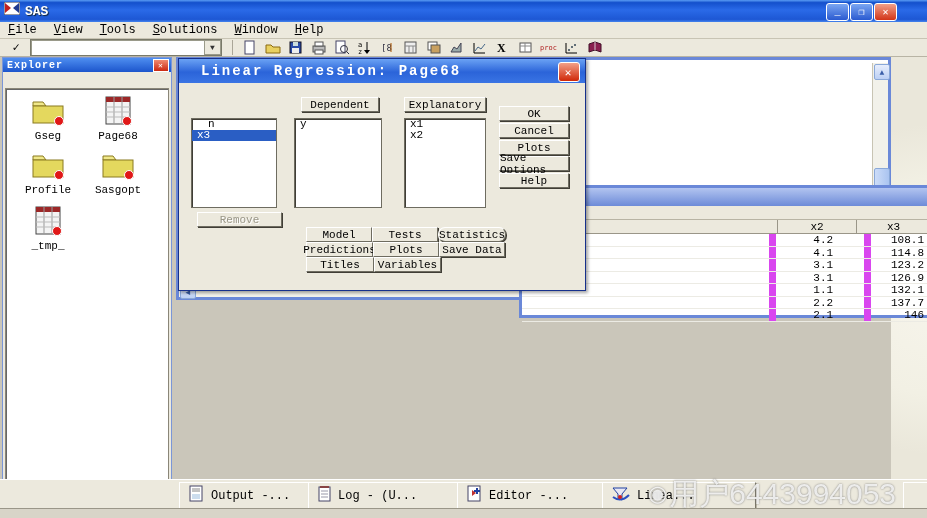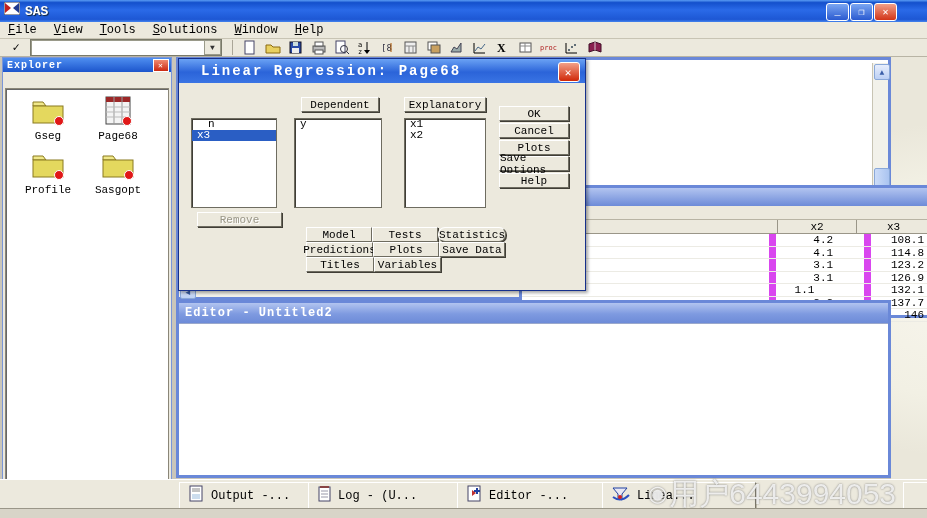--- a/index.html
+++ b/index.html
@@ -285,43 +285,37 @@
             <div class="vt-cell" style="width:64px;">3.1</div>
             <div class="vt-cell" style="width:59px;">123.2</div>
           </div>
         <div class="vt-row">
             <div class="vt-cell" style="width:241px;"></div>
             <div class="vt-cell" style="width:64px;">3.1</div>
             <div class="vt-cell" style="width:59px;">126.9</div>
           </div>
         <div class="vt-row">
             <div class="vt-cell" style="width:241px;"></div>
-            <div class="vt-cell" style="width:64px;text-align:center;">1.1</div>
+            <div class="vt-cell" style="width:64px;">1.1</div>
             <div class="vt-cell" style="width:59px;">132.1</div>
           </div>
         <div class="vt-row">
             <div class="vt-cell" style="width:241px;"></div>
             <div class="vt-cell" style="width:64px;">2.2</div>
             <div class="vt-cell" style="width:59px;">137.7</div>
           </div>
         <div class="vt-row">
             <div class="vt-cell" style="width:241px;"></div>
             <div class="vt-cell" style="width:64px;">2.1</div>
             <div class="vt-cell" style="width:59px;">146</div>
           </div>
       </div>
     </div>
   </div>
 
-  <div class="abs editorwin">
-    <div class="innerwin-title">
-      <span>Editor - Untitled2</span>
-    </div>
-    <div style="position:absolute;left:0;top:20px;right:0;bottom:0;background:#fff;border-top:1px solid #9aa8cc;"></div>
-  </div>
 
   <div class="abs explorer">
     <div class="abs expl-title">
       <span>Explorer</span>
       <span class="expl-close">✕</span>
     </div>
     <div class="abs expl-body">
       <div class="expl-item" style="left:6px;top:8px;align-items:center;">
         <span><svg width="36" height="30" viewBox="0 0 36 30">
               <path d="M3 9 v-4 h10 l3 4z" fill="#f0e88a" stroke="#8a7a20"></path>
@@ -352,20 +346,33 @@
         <span>Profile</span>
       </div>
       <div class="expl-item" style="left:76px;top:62px;">
         <span><svg width="36" height="30" viewBox="0 0 36 30">
               <path d="M3 9 v-4 h10 l3 4z" fill="#f0e88a" stroke="#8a7a20"></path>
               <rect x="3" y="9" width="30" height="17" fill="#e4d85e" stroke="#8a7a20"></rect>
               <circle cx="29" cy="24" r="4.5" fill="#e01818" stroke="#fff"></circle>
             </svg></span>
         <span>Sasgopt</span>
       </div>
+      <div class="expl-item" style="left:6px;top:116px;">
+        <span><svg width="32" height="32" viewBox="0 0 32 32">
+              <rect x="4" y="2" width="24" height="27" fill="#f4f4f4" stroke="#444"></rect>
+              <rect x="4" y="2" width="24" height="5" fill="#9c2828"></rect>
+              <line x1="12" y1="2" x2="12" y2="29" stroke="#999"></line>
+              <line x1="20" y1="2" x2="20" y2="29" stroke="#999"></line>
+              <line x1="4" y1="12" x2="28" y2="12" stroke="#bbb"></line>
+              <line x1="4" y1="17" x2="28" y2="17" stroke="#bbb"></line>
+              <line x1="4" y1="22" x2="28" y2="22" stroke="#bbb"></line>
+              <circle cx="25" cy="26" r="4.5" fill="#e01818" stroke="#fff"></circle>
+            </svg></span>
+        <span>_tmp_</span>
+      </div>
     </div>
     <div class="abs expl-tabs">
       <div class="expl-tab">
         <span><svg width="13" height="11">
               <rect x="1" y="1" width="11" height="9" fill="#d8c8a8" stroke="#555"></rect>
               <rect x="3" y="5" width="2" height="4" fill="#a03030"></rect>
               <rect x="6" y="3" width="2" height="6" fill="#3050a0"></rect>
             </svg></span>
         <span>Results</span>
       </div>

